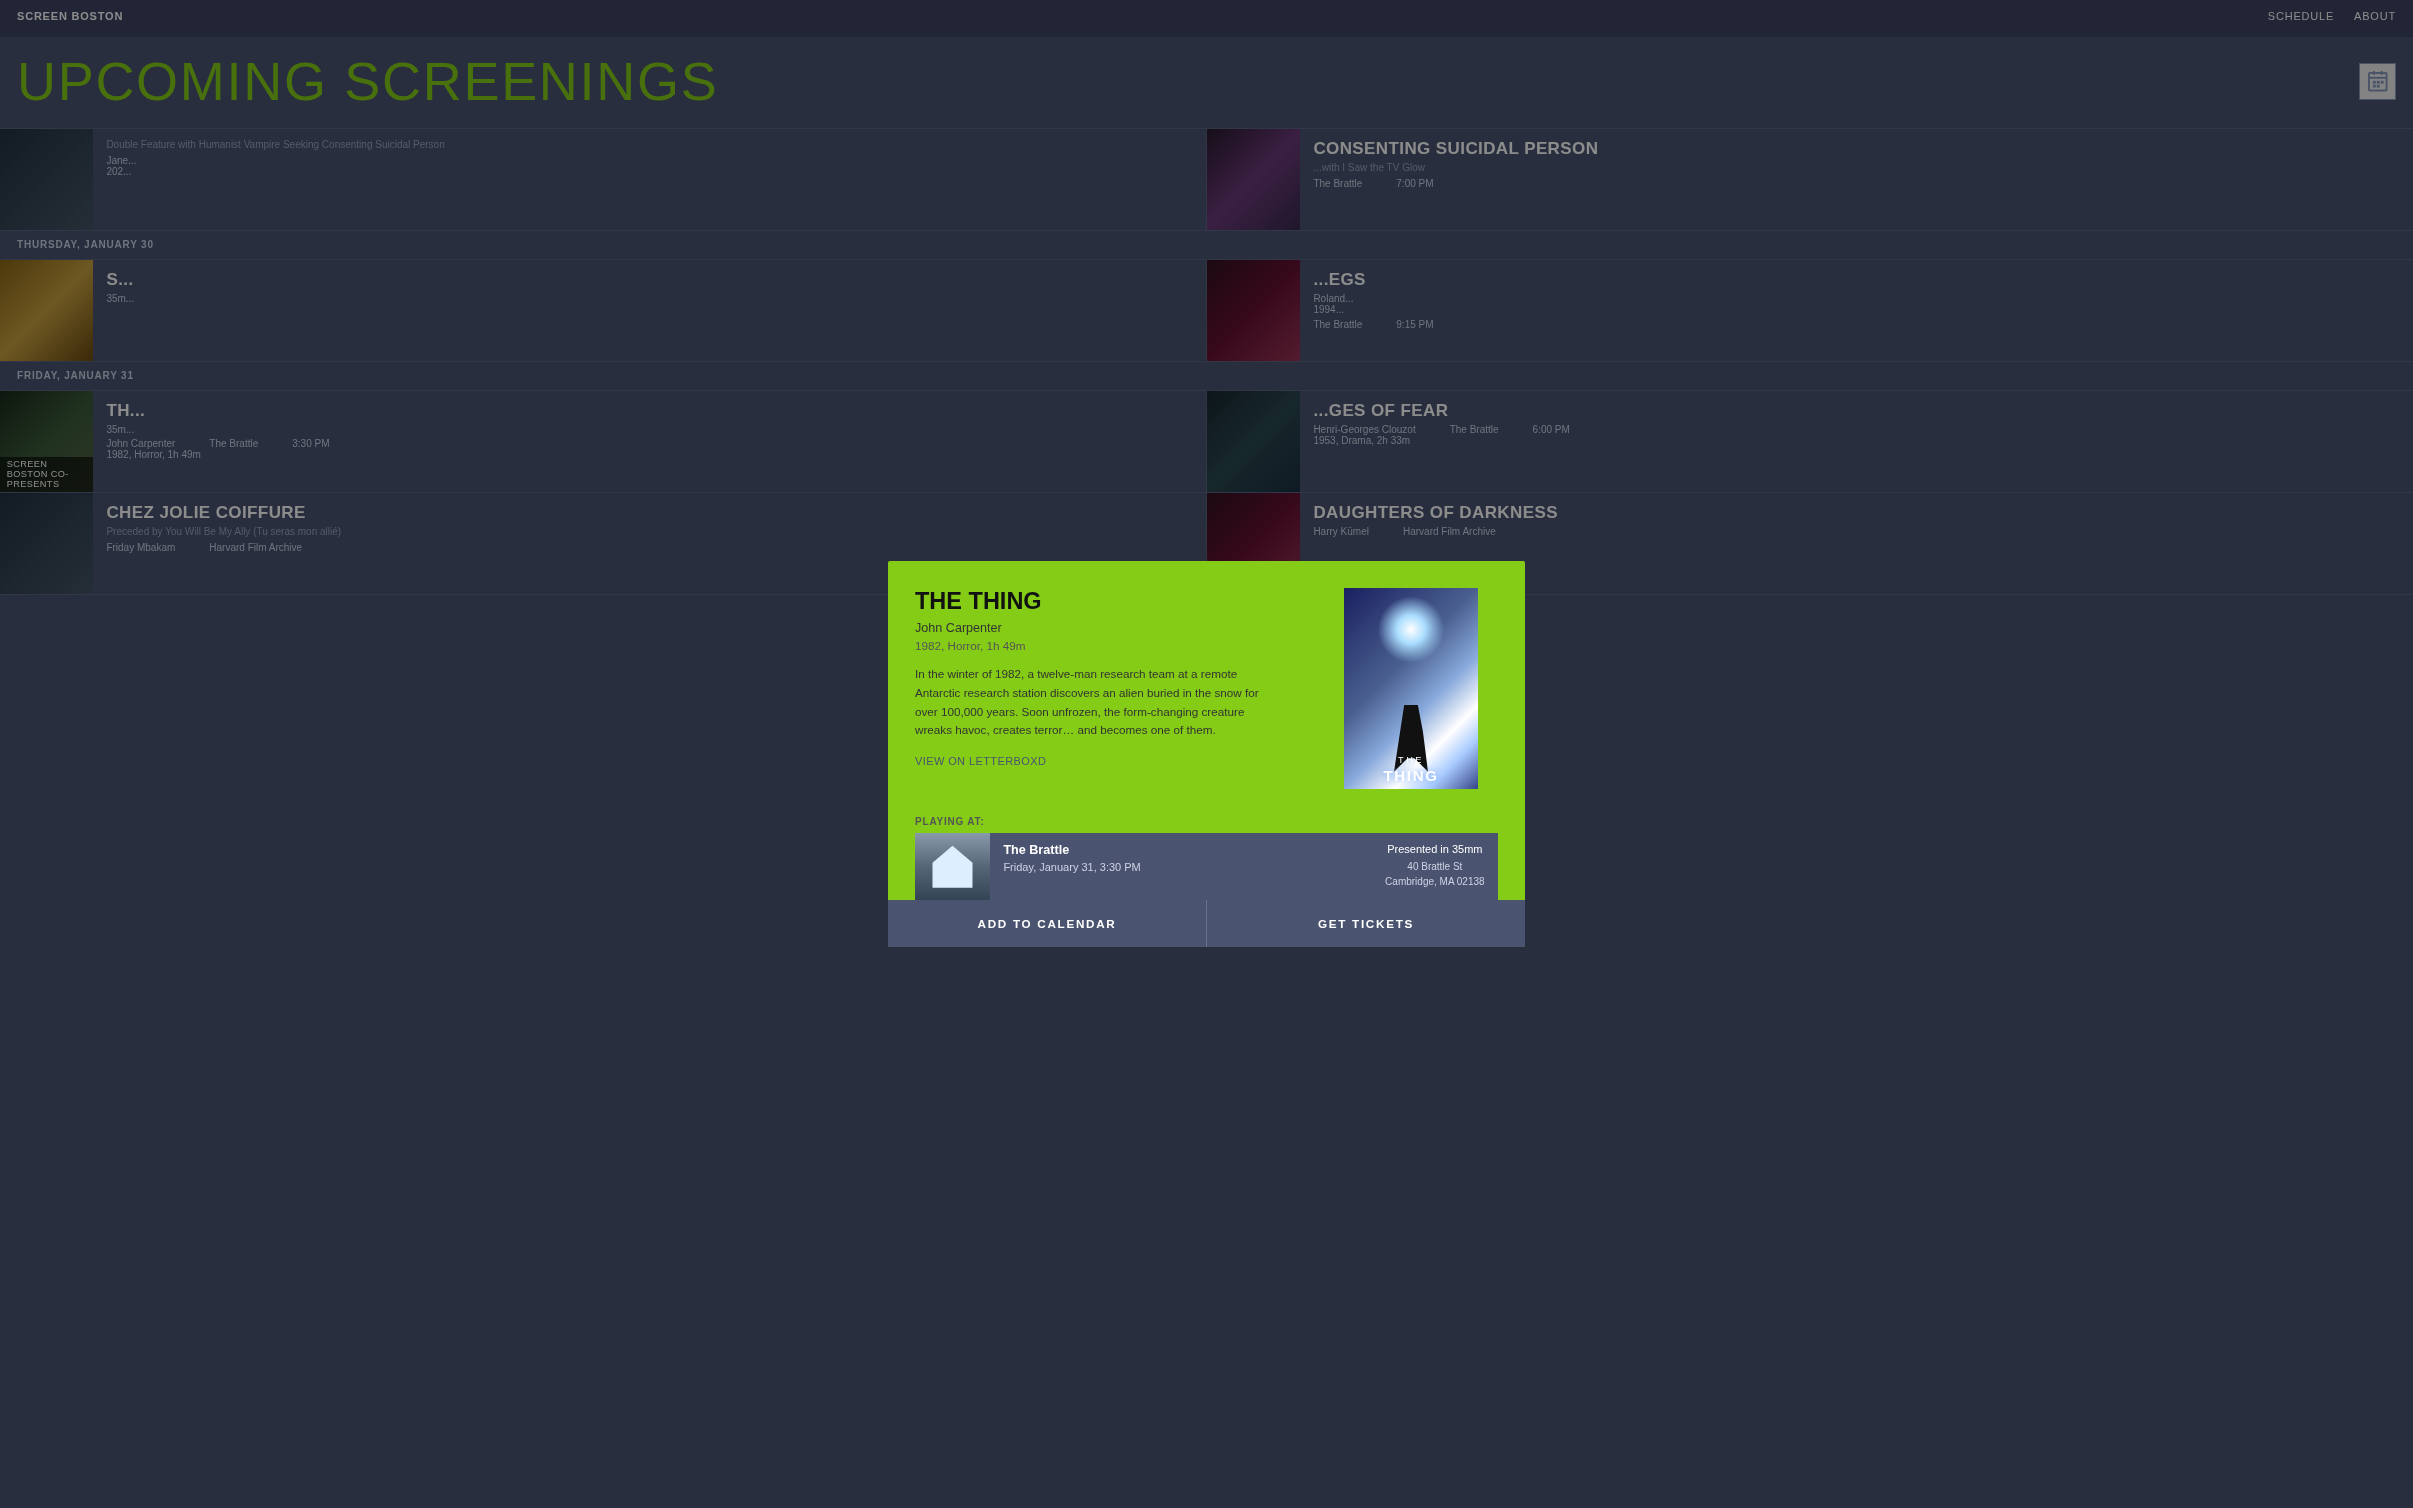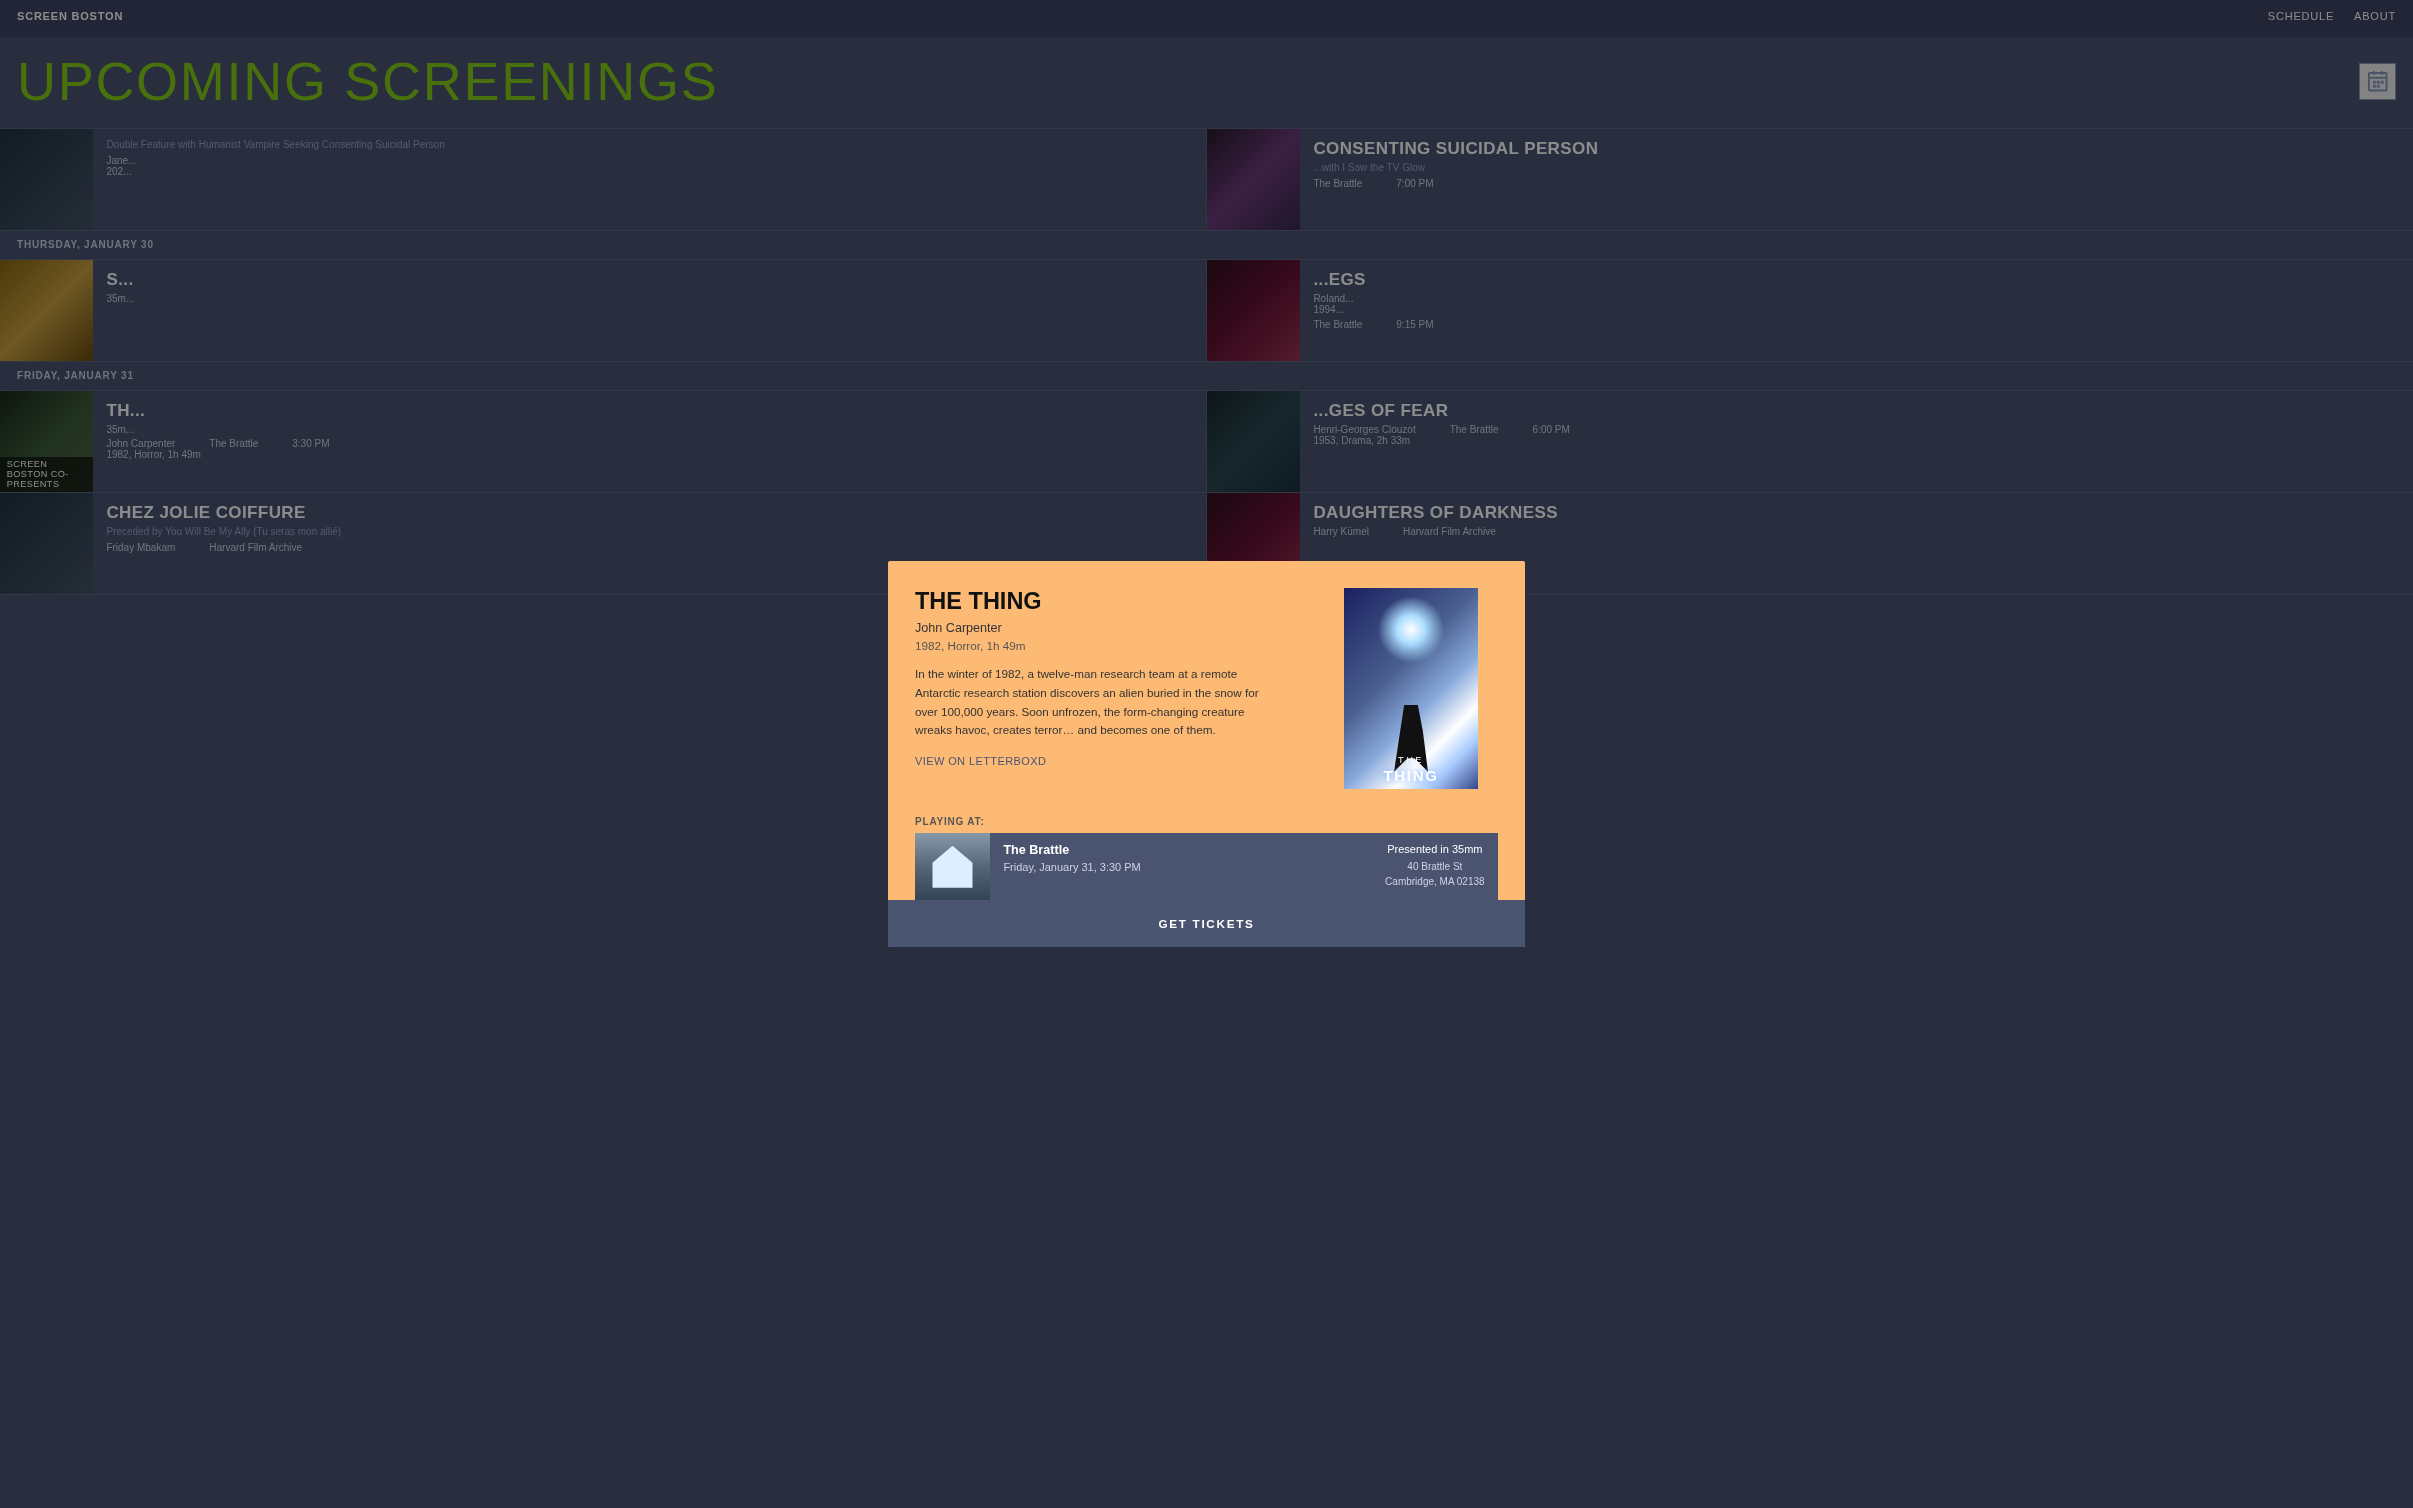--- a/index.html
+++ b/index.html
@@ -134,21 +134,21 @@
       top: 0; left: 0; right: 0; bottom: 0;
       background: rgba(0,0,0,0.45);
       z-index: 100;
       display: flex;
       align-items: center;
       justify-content: center;
     }
 
     
     .modal {
-      background: #fdba74;
+      background: #84cc16;
       color: #222;
       width: 637px;
       max-width: 96vw;
       border-radius: 1.7px;
       overflow: hidden;
       position: relative;
       z-index: 101;
     }
     .modal-body {
       display: flex;
@@ -548,19 +548,20 @@
             <div class="venue-format">Presented in 35mm</div>
             <div class="venue-address">
               <span>40 Brattle St</span><br>
               <span>Cambridge, MA 02138</span>
             </div>
           </div>
         </div>
       </div>
 
       <div class="modal-actions">
+        <button class="btn-calendar">ADD TO CALENDAR</button>
         <button class="btn-tickets">GET TICKETS</button>
       </div>
     </div>
   </div>
 
 </div>
 
 
 </body></html>

